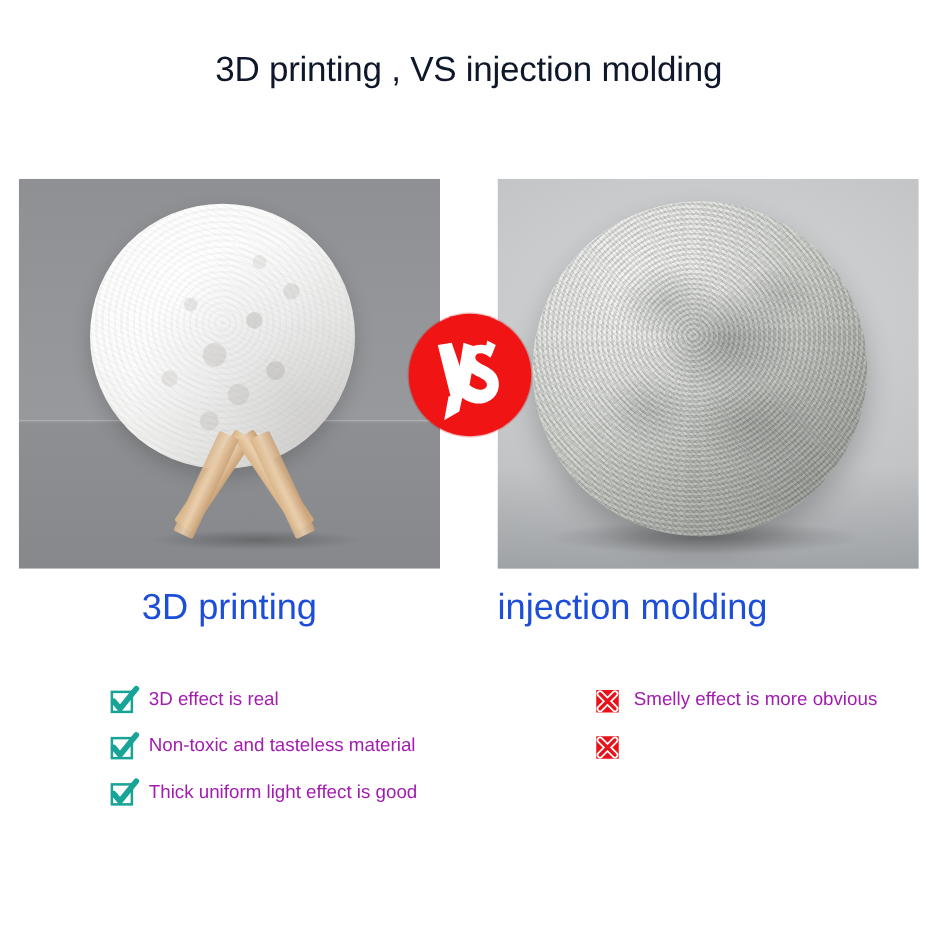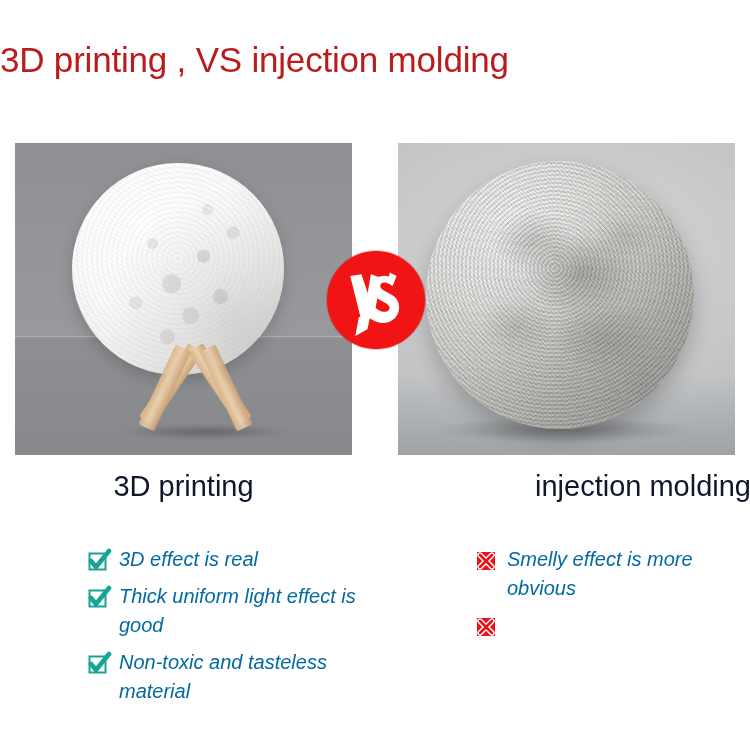--- a/index.html
+++ b/index.html
@@ -15,24 +15,25 @@
     overflow: hidden;
     position: relative;
   }
 
   
   .title {
     position: absolute;
     top: 40px;
     left: 0;
     width: 750px;
-    font-size: 35px;
+    text-align: center;
+    font-size: 28px;
     font-weight: 400;
     letter-spacing: -0.2px;
-    color: #b91c1c;
+    color: #0f172a;
     white-space: nowrap;
   }
 
   
   .photo {
     position: absolute;
     top: 143px;
     height: 312px;
     overflow: hidden;
   }
@@ -181,44 +182,43 @@
     z-index: 5;
     box-shadow: 0 0 0 1px rgba(200,0,0,.25);
   }
   .vs-badge svg { width: 86px; height: 86px; display:block; }
 
   
   .caption {
     position: absolute;
     top: 470px;
     font-size: 29px;
-    color: #0f172a;
+    color: #1d4ed8;
     white-space: nowrap;
   }
   .caption-left  { left: 15px;  width: 337px; text-align: center; }
-  .caption-right { left: 414px; width: 337px; text-align: right; }
+  .caption-right { left: 398px; width: 337px; text-align: left; }
 
   
   .list {
     position: absolute;
     top: 545px;
   }
   .list-left  { left: 86px;  width: 290px; }
   .list-right { left: 474px; width: 276px; }
 
   .item {
     display: flex;
     align-items: flex-start;
     margin-bottom: 8px;
   }
   .item-text {
-    font-size: 20px;
+    font-size: 15px;
     line-height: 29px;
-    color: #0369a1;
-    font-style: italic;
+    color: #a21caf;
   }
 
   
   .ico {
     flex: 0 0 auto;
     width: 26px;
     height: 26px;
     margin-right: 7px;
     position: relative;
     top: 3px;
@@ -274,30 +274,30 @@
     </span>
     <span class="item-text">3D effect is real</span>
   </div>
   <div class="item">
     <span class="ico">
       <svg viewBox="0 0 26 26" aria-hidden="true">
         <rect x="3.5" y="5.5" width="16" height="16" fill="none" stroke="#17a396" stroke-width="2"></rect>
         <path d="M5 13 L10 19 L23 3" fill="none" stroke="#17a396" stroke-width="4.6" stroke-linecap="round" stroke-linejoin="round"></path>
       </svg>
     </span>
-    <span class="item-text">Thick uniform light effect is good</span>
+    <span class="item-text">Non-toxic and tasteless material</span>
   </div>
   <div class="item">
     <span class="ico">
       <svg viewBox="0 0 26 26" aria-hidden="true">
         <rect x="3.5" y="5.5" width="16" height="16" fill="none" stroke="#17a396" stroke-width="2"></rect>
         <path d="M5 13 L10 19 L23 3" fill="none" stroke="#17a396" stroke-width="4.6" stroke-linecap="round" stroke-linejoin="round"></path>
       </svg>
     </span>
-    <span class="item-text">Non-toxic and tasteless material</span>
+    <span class="item-text">Thick uniform light effect is good</span>
   </div>
 </div>
 
 <div class="list list-right">
   <div class="item">
     <span class="ico">
       <svg viewBox="0 0 26 26" aria-hidden="true">
         <rect x="3" y="4" width="18" height="18" fill="#e8131a"></rect>
         <path d="M6 7 L18 19 M18 7 L6 19" stroke="#ffffff" stroke-width="5.4" stroke-linecap="round"></path>
         <path d="M6 7 L18 19 M18 7 L6 19" stroke="#e8131a" stroke-width="2.6" stroke-linecap="round"></path>

